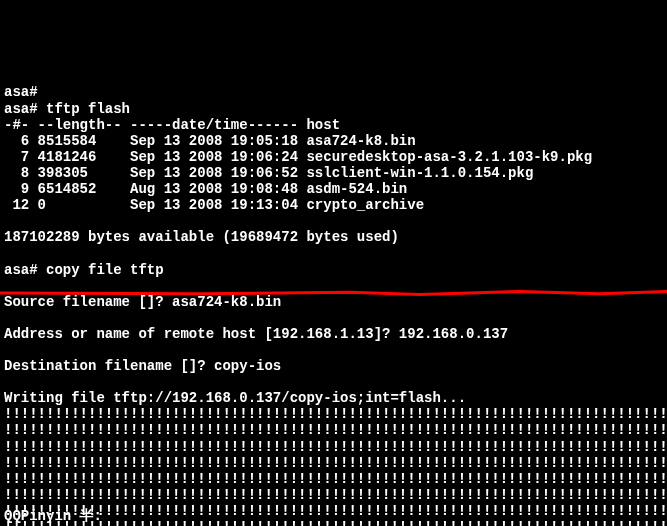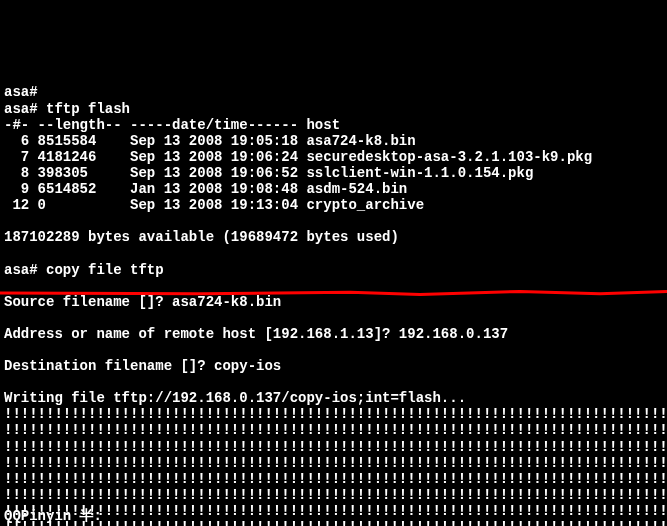--- a/index.html
+++ b/index.html
@@ -41,21 +41,21 @@
 
 
 
 <div class="terminal">
 <span>asa#</span>
 <span>asa# tftp flash</span>
 <span>-#- --length-- -----date/time------ host</span>
 <span>  6 8515584    Sep 13 2008 19:05:18 asa724-k8.bin</span>
 <span>  7 4181246    Sep 13 2008 19:06:24 securedesktop-asa-3.2.1.103-k9.pkg</span>
 <span>  8 398305     Sep 13 2008 19:06:52 sslclient-win-1.1.0.154.pkg</span>
-<span>  9 6514852    Jan 13 2008 19:08:48 asdm-524.bin</span>
+<span>  9 6514852    Aug 13 2008 19:08:48 asdm-524.bin</span>
 <span> 12 0          Sep 13 2008 19:13:04 crypto_archive</span>
 
 <span>187102289 bytes available (19689472 bytes used)</span>
 
 <span>asa# copy file tftp</span>
 
 <span>Source filename []? asa724-k8.bin</span>
 
 <span>Address or name of remote host [192.168.1.13]? 192.168.0.137</span>
 

